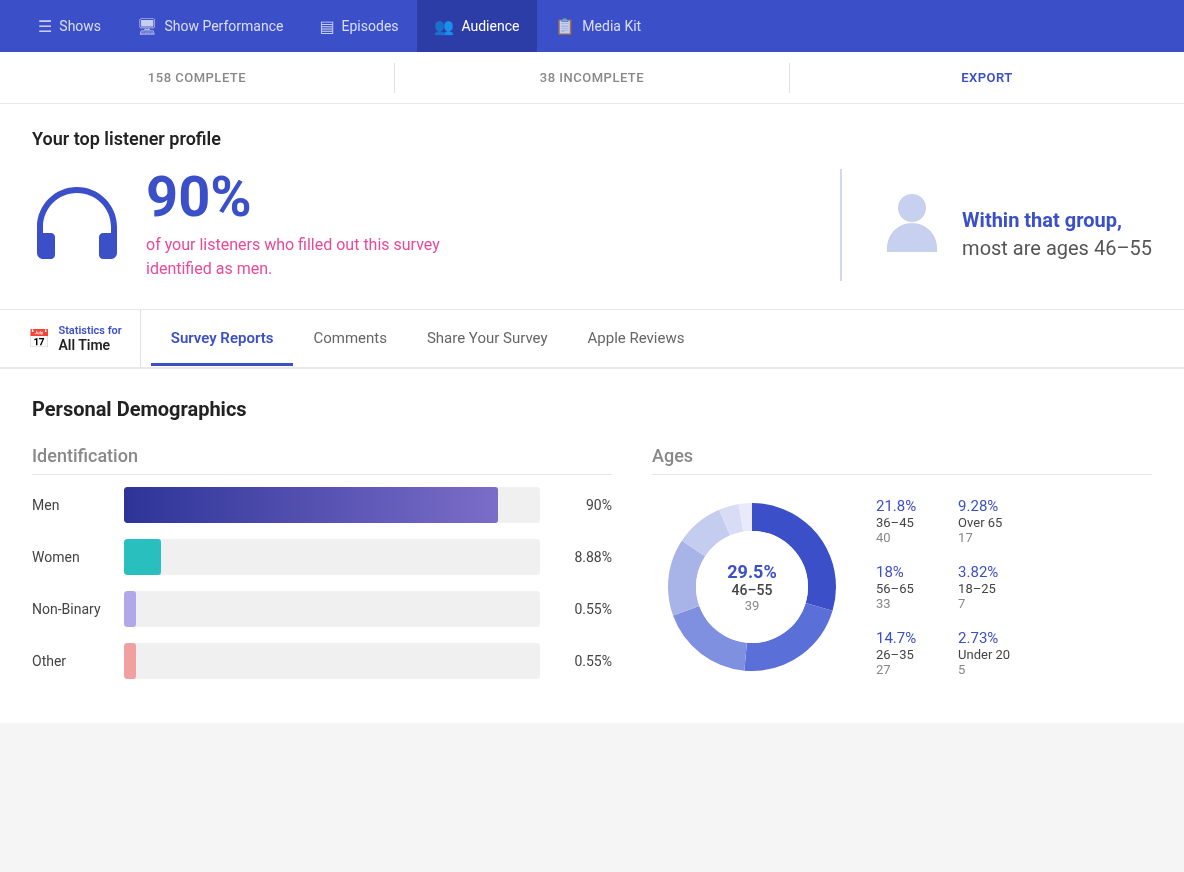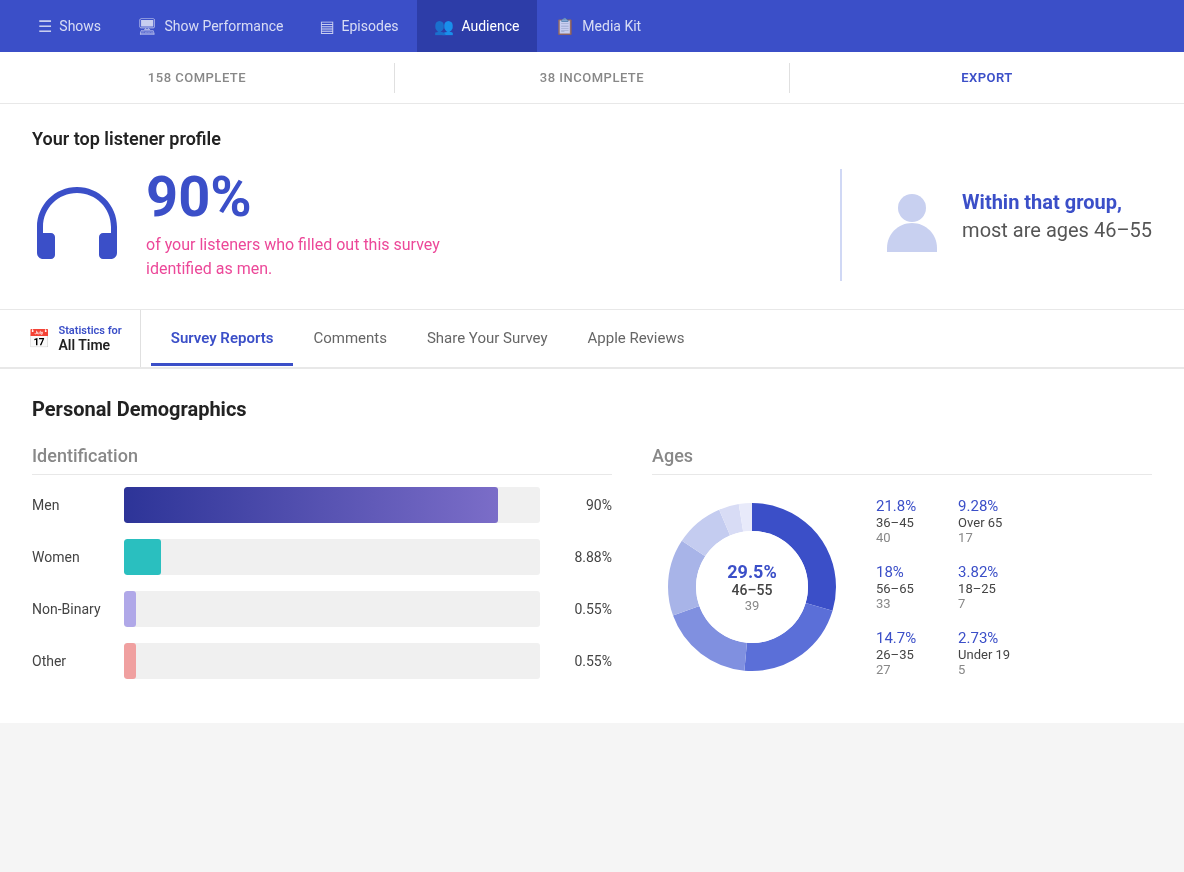--- a/index.html
+++ b/index.html
@@ -85,21 +85,21 @@
     }
     .profile-desc {
       font-size: 16px;
       color: #ec4899;
       margin-top: 8px;
       max-width: 320px;
       line-height: 1.5;
     }
     .profile-right {
       display: flex;
-      align-items: flex-start;
+      align-items: flex-end;
       gap: 20px;
       padding-left: 40px;
       flex: 0 0 auto;
     }
     .person-icon {
       width: 60px; height: 70px; flex-shrink: 0;
     }
     .profile-right-text {}
     .within-group {
       font-size: 20px;
@@ -446,21 +446,21 @@
               <div class="legend-range">18–25</div>
               <div class="legend-count">7</div>
             </div>
             <div class="legend-item">
               <div class="legend-pct">14.7%</div>
               <div class="legend-range">26–35</div>
               <div class="legend-count">27</div>
             </div>
             <div class="legend-item">
               <div class="legend-pct">2.73%</div>
-              <div class="legend-range">Under 19</div>
+              <div class="legend-range">Under 20</div>
               <div class="legend-count">5</div>
             </div>
           </div>
         </div>
       </div>
 
     </div>
   </div>
 </div>
 

